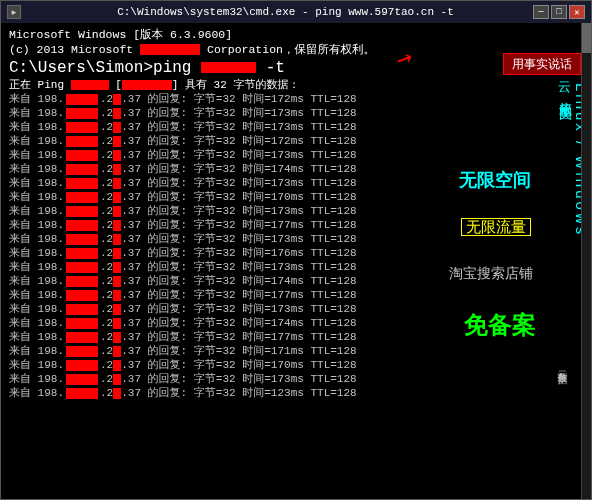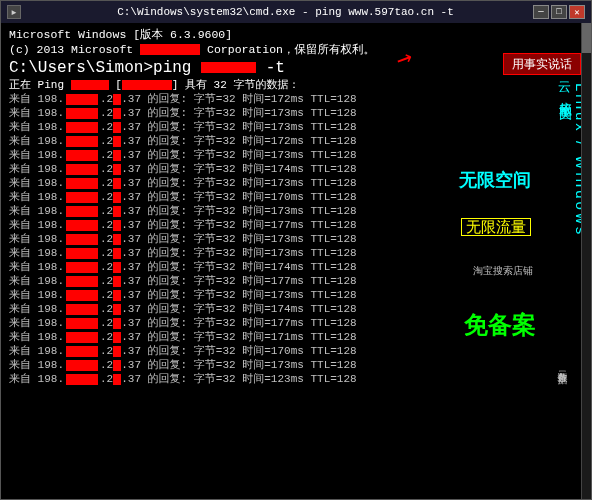--- a/index.html
+++ b/index.html
@@ -170,20 +170,21 @@
       <div class="ping-row">来自 198.<span class="ping-red"></span>.2<span style="background:red;display:inline-block;width:8px;height:11px;vertical-align:middle;"></span>.37 的回复: 字节=32 时间=173ms TTL=128</div>
       <div class="ping-row">来自 198.<span class="ping-red"></span>.2<span style="background:red;display:inline-block;width:8px;height:11px;vertical-align:middle;"></span>.37 的回复: 字节=32 时间=173ms TTL=128</div>
       <div class="ping-row">来自 198.<span class="ping-red"></span>.2<span style="background:red;display:inline-block;width:8px;height:11px;vertical-align:middle;"></span>.37 的回复: 字节=32 时间=172ms TTL=128</div>
       <div class="ping-row">来自 198.<span class="ping-red"></span>.2<span style="background:red;display:inline-block;width:8px;height:11px;vertical-align:middle;"></span>.37 的回复: 字节=32 时间=173ms TTL=128</div>
       <div class="ping-row">来自 198.<span class="ping-red"></span>.2<span style="background:red;display:inline-block;width:8px;height:11px;vertical-align:middle;"></span>.37 的回复: 字节=32 时间=174ms TTL=128</div>
       <div class="ping-row">来自 198.<span class="ping-red"></span>.2<span style="background:red;display:inline-block;width:8px;height:11px;vertical-align:middle;"></span>.37 的回复: 字节=32 时间=173ms TTL=128</div>
       <div class="ping-row">来自 198.<span class="ping-red"></span>.2<span style="background:red;display:inline-block;width:8px;height:11px;vertical-align:middle;"></span>.37 的回复: 字节=32 时间=170ms TTL=128</div>
       <div class="ping-row">来自 198.<span class="ping-red"></span>.2<span style="background:red;display:inline-block;width:8px;height:11px;vertical-align:middle;"></span>.37 的回复: 字节=32 时间=173ms TTL=128</div>
       <div class="ping-row">来自 198.<span class="ping-red"></span>.2<span style="background:red;display:inline-block;width:8px;height:11px;vertical-align:middle;"></span>.37 的回复: 字节=32 时间=177ms TTL=128</div>
       <div class="ping-row">来自 198.<span class="ping-red"></span>.2<span style="background:red;display:inline-block;width:8px;height:11px;vertical-align:middle;"></span>.37 的回复: 字节=32 时间=173ms TTL=128</div>
+      <div class="ping-row">来自 198.<span class="ping-red"></span>.2<span style="background:red;display:inline-block;width:8px;height:11px;vertical-align:middle;"></span>.37 的回复: 字节=32 时间=176ms TTL=128</div>
       <div class="ping-row">来自 198.<span class="ping-red"></span>.2<span style="background:red;display:inline-block;width:8px;height:11px;vertical-align:middle;"></span>.37 的回复: 字节=32 时间=173ms TTL=128</div>
       <div class="ping-row">来自 198.<span class="ping-red"></span>.2<span style="background:red;display:inline-block;width:8px;height:11px;vertical-align:middle;"></span>.37 的回复: 字节=32 时间=174ms TTL=128</div>
       <div class="ping-row">来自 198.<span class="ping-red"></span>.2<span style="background:red;display:inline-block;width:8px;height:11px;vertical-align:middle;"></span>.37 的回复: 字节=32 时间=177ms TTL=128</div>
       <div class="ping-row">来自 198.<span class="ping-red"></span>.2<span style="background:red;display:inline-block;width:8px;height:11px;vertical-align:middle;"></span>.37 的回复: 字节=32 时间=173ms TTL=128</div>
       <div class="ping-row">来自 198.<span class="ping-red"></span>.2<span style="background:red;display:inline-block;width:8px;height:11px;vertical-align:middle;"></span>.37 的回复: 字节=32 时间=174ms TTL=128</div>
       <div class="ping-row">来自 198.<span class="ping-red"></span>.2<span style="background:red;display:inline-block;width:8px;height:11px;vertical-align:middle;"></span>.37 的回复: 字节=32 时间=177ms TTL=128</div>
       <div class="ping-row">来自 198.<span class="ping-red"></span>.2<span style="background:red;display:inline-block;width:8px;height:11px;vertical-align:middle;"></span>.37 的回复: 字节=32 时间=171ms TTL=128</div>
       <div class="ping-row">来自 198.<span class="ping-red"></span>.2<span style="background:red;display:inline-block;width:8px;height:11px;vertical-align:middle;"></span>.37 的回复: 字节=32 时间=170ms TTL=128</div>
       <div class="ping-row">来自 198.<span class="ping-red"></span>.2<span style="background:red;display:inline-block;width:8px;height:11px;vertical-align:middle;"></span>.37 的回复: 字节=32 时间=173ms TTL=128</div>
       <div class="ping-row">来自 198.<span class="ping-red"></span>.2<span style="background:red;display:inline-block;width:8px;height:11px;vertical-align:middle;"></span>.37 的回复: 字节=32 时间=123ms TTL=128</div>
@@ -207,21 +208,21 @@
 
 
       <div style="position:absolute; top:150px; right:60px; color:#00ffff; font-size:18px; font-weight:bold; font-family:'SimHei','Microsoft YaHei',sans-serif;">
         <span>无限空间</span>
       </div>
 
       <div style="position:absolute; top:195px; right:60px; color:#ffff00; font-size:15px; font-family:'SimHei','Microsoft YaHei',sans-serif; border:1px solid #ffff00; padding:1px 4px;">
         <span>无限流量</span>
       </div>
 
-      <div style="position:absolute; top:240px; right:58px; color:#c0c0c0; font-size:10px; font-family:'SimHei','Microsoft YaHei',sans-serif; line-height:1.5; text-align:center;">
+      <div style="position:absolute; top:240px; right:58px; color:#c0c0c0; font-size:14px; font-family:'SimHei','Microsoft YaHei',sans-serif; line-height:1.5; text-align:center;">
         <span>淘宝搜索店铺</span>
       </div>
 
       <div style="position:absolute; top:295px; right:55px; color:#00ff00; font-size:24px; font-weight:bold; font-family:'SimHei','Microsoft YaHei',sans-serif;">
         <span>免备案</span>
       </div>
 
       <div style="position:absolute; top:340px; right:22px; color:#c0c0c0; font-size:10px; font-family:'SimHei','Microsoft YaHei',sans-serif; writing-mode:vertical-rl; letter-spacing:1px;">
         <span>云备数据</span>
       </div>

